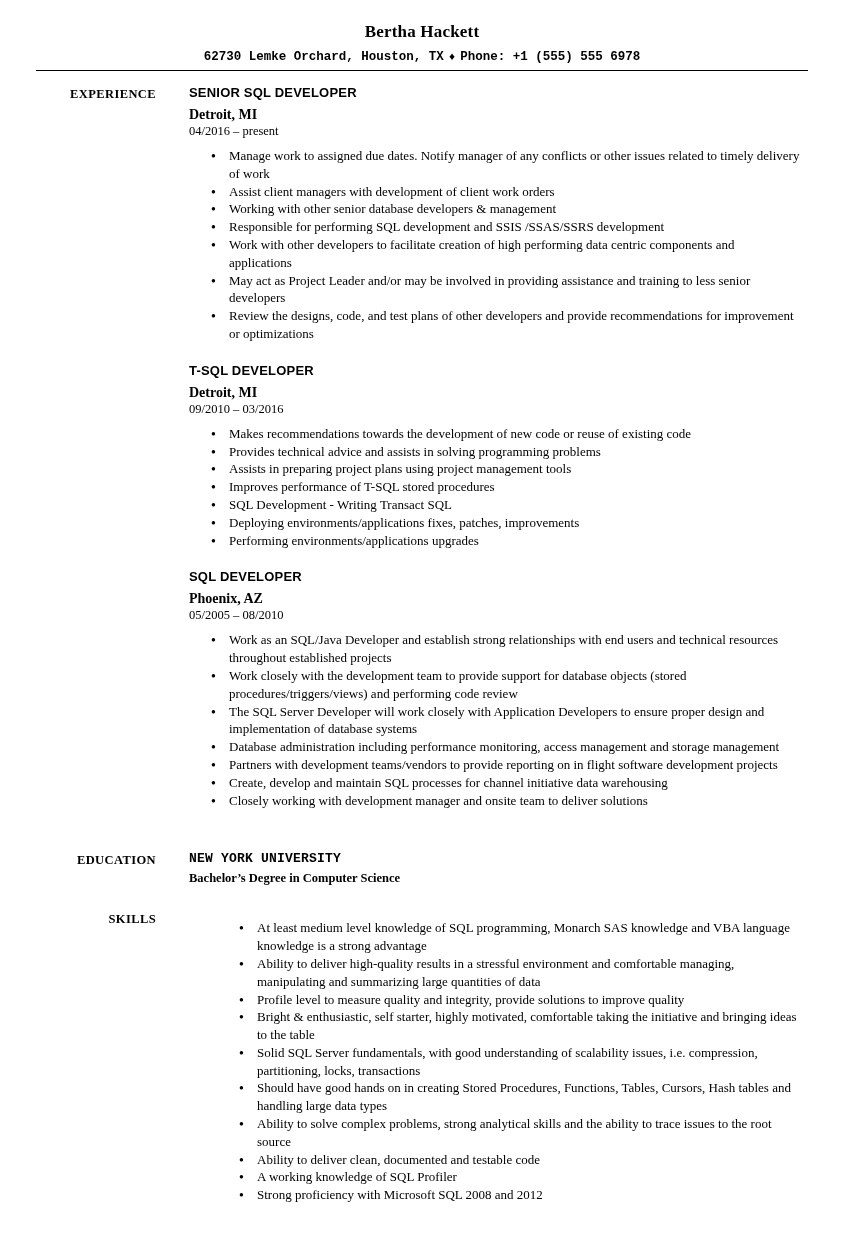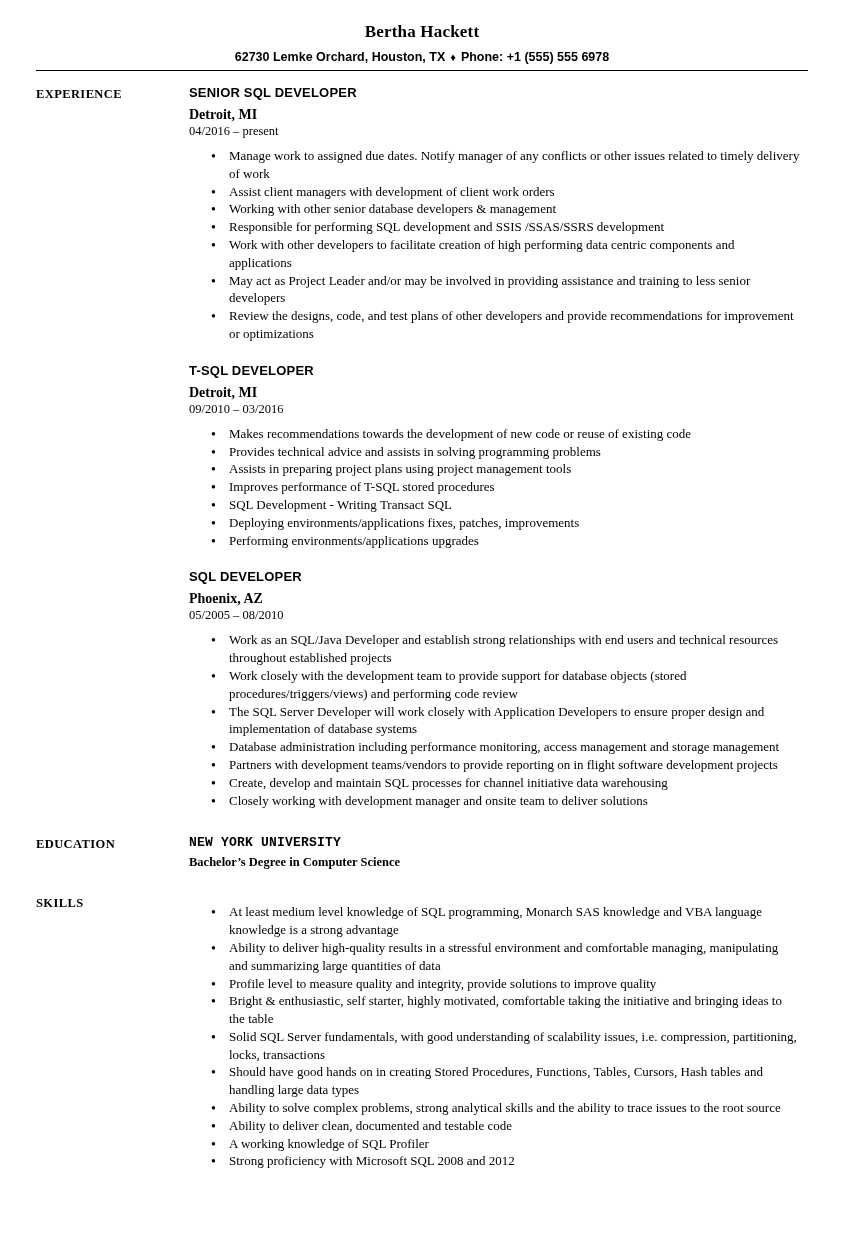--- a/index.html
+++ b/index.html
@@ -23,21 +23,21 @@
   .name {
     text-align: center;
     font-family: "Liberation Serif", serif;
     font-weight: bold;
     font-size: 17px;
     letter-spacing: 0.2px;
     margin: 4px 0 8px 0;
   }
   .contact {
     text-align: center;
-    font-family: Liberation Sans, sans-serif;
+    font-family: Liberation Mono, monospace;
     font-weight: bold;
     font-size: 12.5px;
     margin-bottom: 6px;
   }
   .diamond {
     display: inline-block;
     padding: 0 5px;
     font-size: 11px;
   }
   .rule {
@@ -47,21 +47,21 @@
   }
   .section {
     display: flex;
     flex-direction: row;
     align-items: flex-start;
     margin-bottom: 2px;
   }
   .section-label {
     width: 120px;
     flex: 0 0 120px;
-    text-align: left;
+    text-align: right;
     padding-right: 0;
     font-family: "Liberation Serif", serif;
     font-weight: bold;
     font-size: 12.5px;
     letter-spacing: 0.4px;
     padding-top: 2px;
   }
   .section-body {
     flex: 1 1 auto;
     padding-left: 33px;
@@ -115,22 +115,22 @@
     font-size: 13px;
     letter-spacing: 0.2px;
     margin-bottom: 5px;
   }
   .edu-degree {
     font-family: "Liberation Serif", serif;
     font-weight: bold;
     font-size: 12.5px;
     margin-bottom: 2px;
   }
-  .education-section { margin-top: 16px; }
-  .skills-section { margin-top: 22px; }
+  .education-section { margin-top: 32px; }
+  .skills-section { margin-top: 22px; gap: 28px; }
   .skills-section .section-body { padding-top: 1px; }
 </style>
 </head>
 <body>
 
 <div class="page">
 
   <div class="name">Bertha Hackett</div>
 
   <div class="contact">

